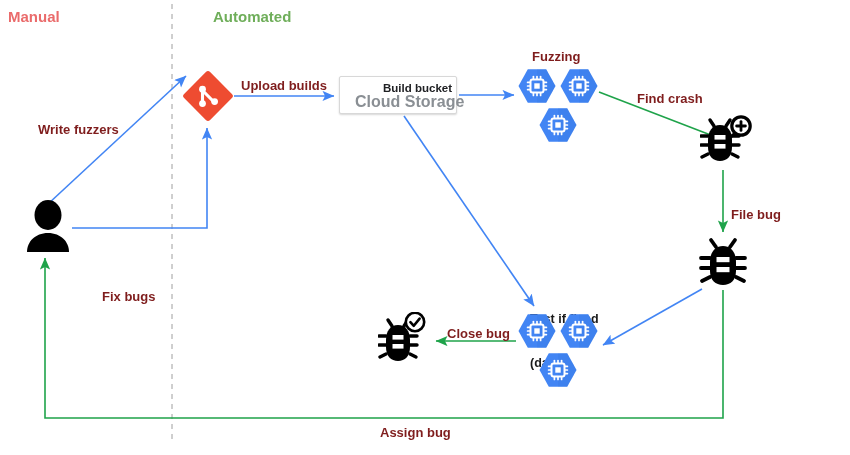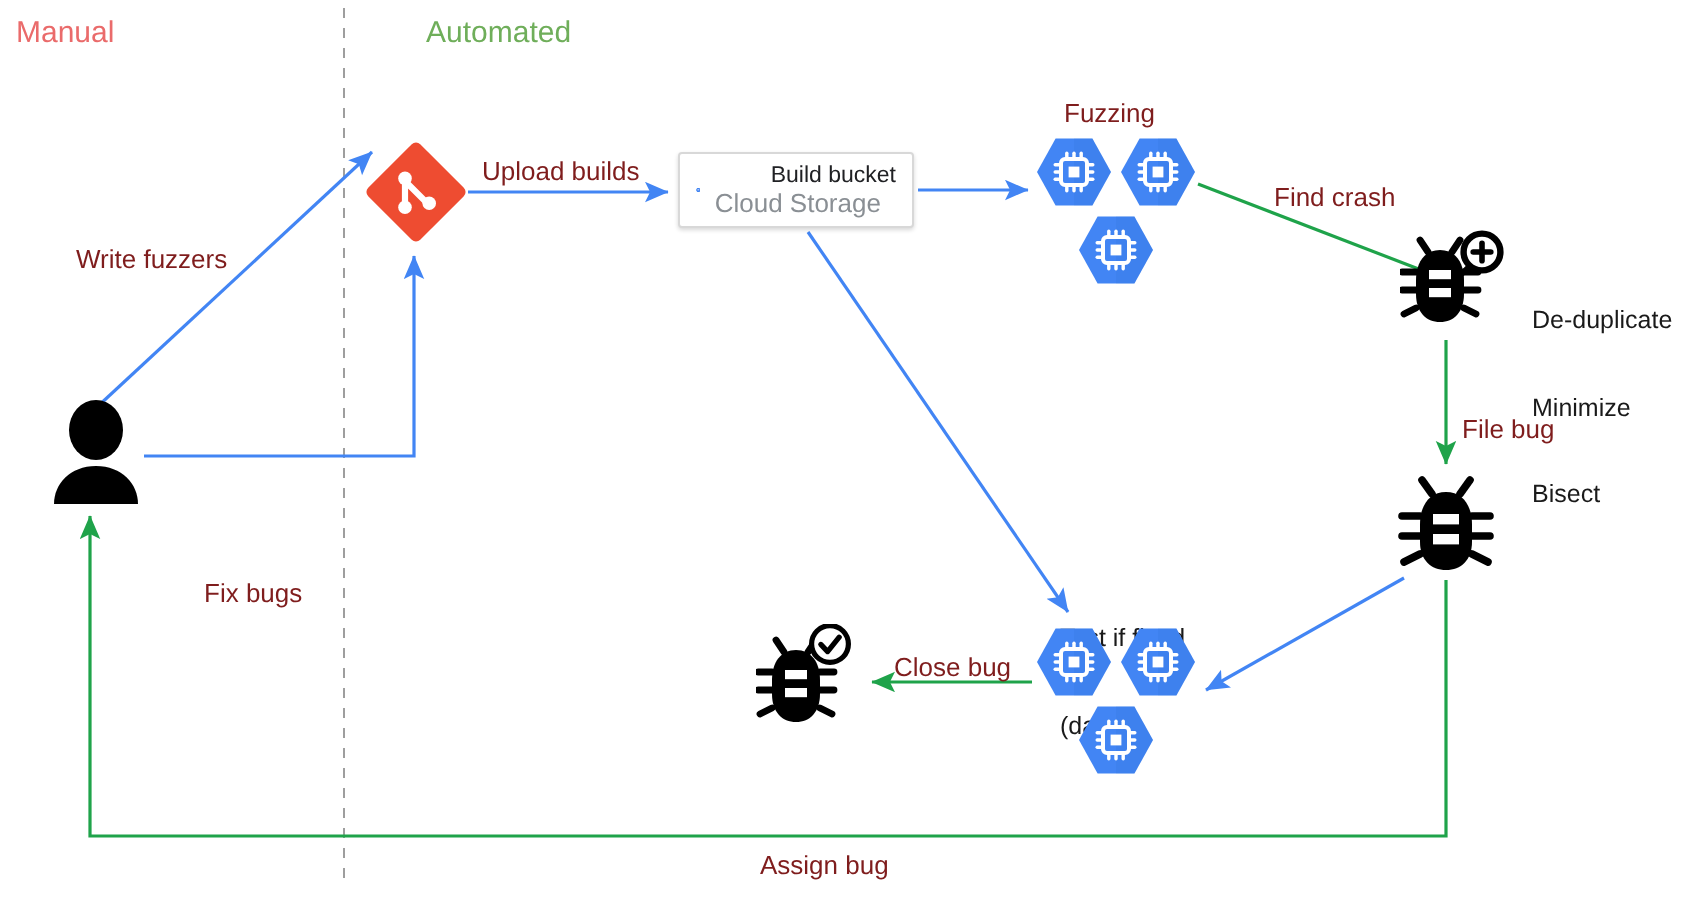--- a/index.html
+++ b/index.html
@@ -10,20 +10,21 @@
   }
   body {
     font-family: "Liberation Sans", sans-serif;
   }
   #canvas {
     position: relative;
     width: 844px;
     height: 455px;
     background: #ffffff;
     overflow: hidden;
+    font-weight: bold;
   }
   #edges {
     position: absolute;
     left: 0;
     top: 0;
     width: 850px;
     height: 455px;
     pointer-events: none;
   }
   .node {
@@ -60,21 +61,21 @@
     justify-content: center;
   }
   .card-title {
     font-size: 11.5px;
     color: #202124;
     line-height: 13px;
     white-space: pre;
     padding-left: 28px;
   }
   .card-sub {
-    font-size: 13px;
+    font-size: 16px;
     color: #8a8f94;
     line-height: 13px;
     white-space: pre;
   }
   .hexgrp { position: absolute; }
   .hex { position: absolute; }
   .bugwrap { position: absolute; }
   .txtblock {
     position: absolute;
     font-size: 12.5px;
@@ -250,25 +251,20 @@
       <rect x="14.5" y="21" width="11" height="4.6" fill="#ffffff"></rect>
       <rect x="14.5" y="30" width="11" height="4.6" fill="#ffffff"></rect>
       <circle cx="41" cy="12" r="9.2" fill="#ffffff" stroke="#000000" stroke-width="3.2"></circle>
       <g stroke="#000000" stroke-width="2.8" stroke-linecap="round">
         <line x1="41" y1="7.6" x2="41" y2="16.4"></line>
         <line x1="36.6" y1="12" x2="45.4" y2="12"></line>
         <line x1="34.6" y1="19.2" x2="29.4" y2="24.4"></line>
       </g>
     </svg>
   </div>
-  <div class="txtblock" style="left:766px; top:124px;">
-    <div>De-duplicate</div>
-    <div>Minimize</div>
-    <div>Bisect</div>
-  </div>
 
   <div class="bugwrap" style="left:695px; top:234px; width:56px; height:56px;">
     <svg width="56" height="56" viewBox="0 0 56 56">
       <g fill="none" stroke="#000000" stroke-width="3.8" stroke-linecap="round">
         <line x1="15" y1="24" x2="6" y2="24"></line>
         <line x1="15" y1="34" x2="6" y2="34"></line>
         <line x1="15" y1="43" x2="7" y2="47"></line>
         <line x1="41" y1="24" x2="50" y2="24"></line>
         <line x1="41" y1="34" x2="50" y2="34"></line>
         <line x1="41" y1="43" x2="49" y2="47"></line>

